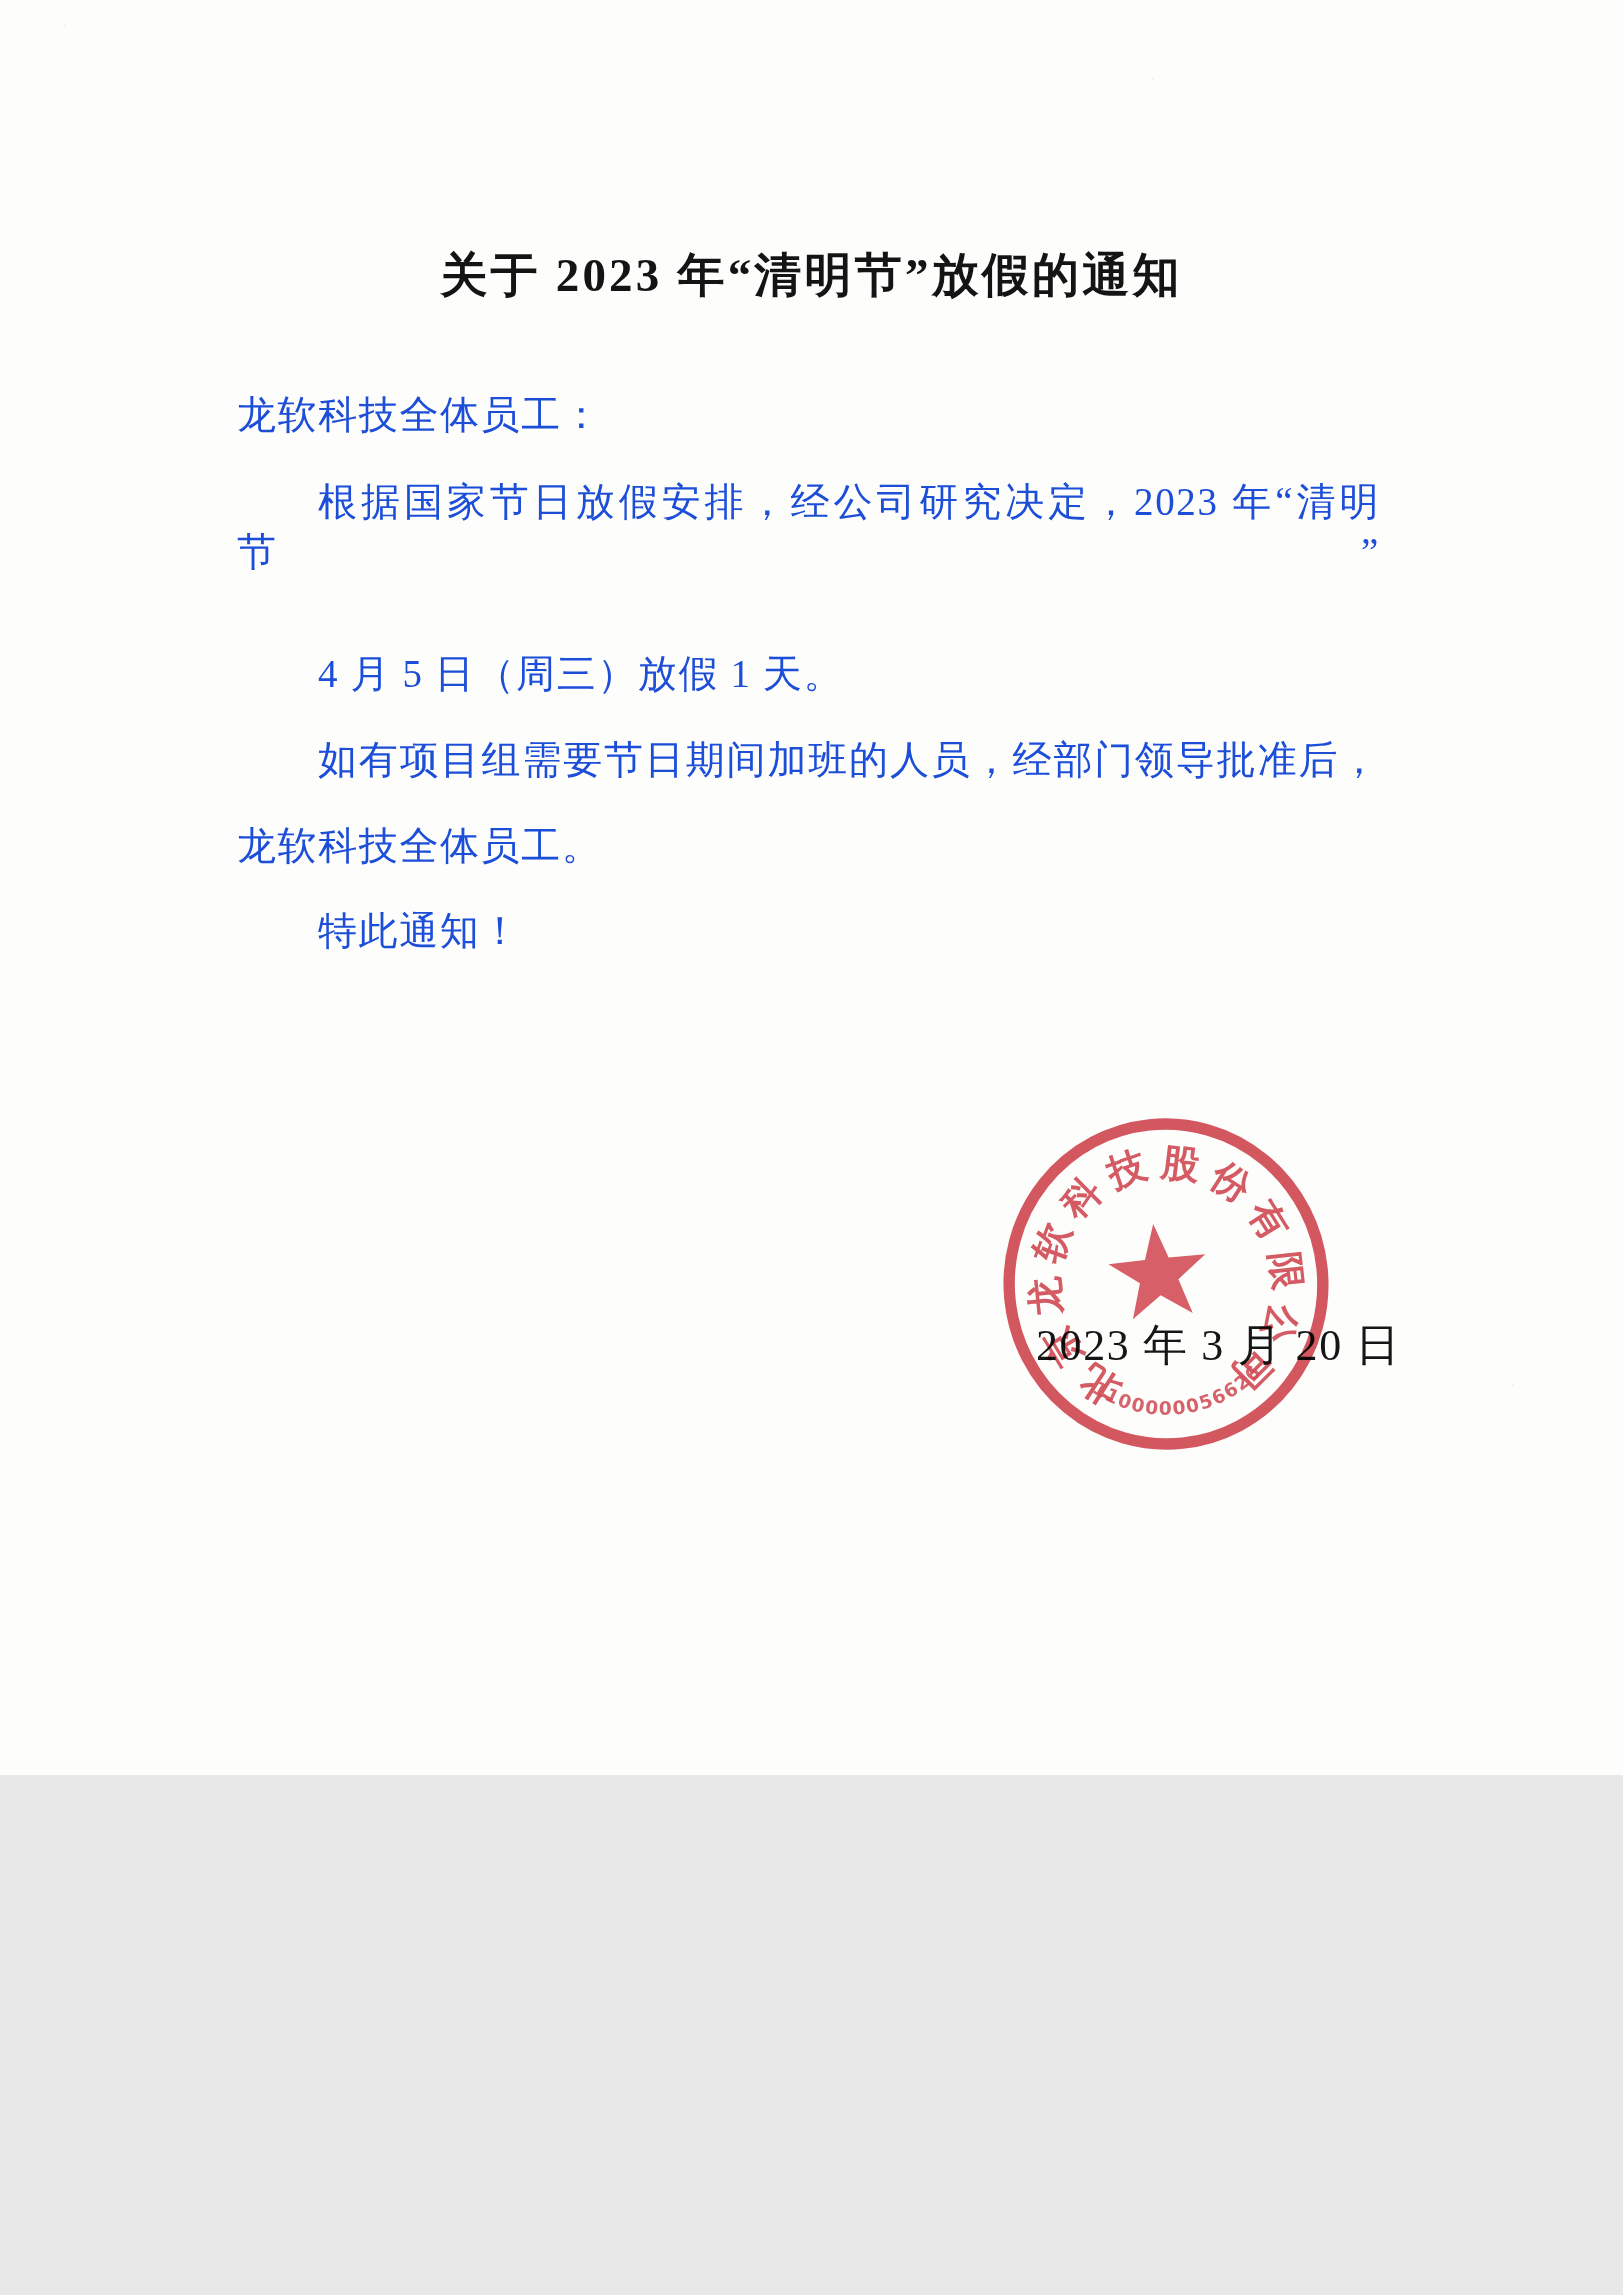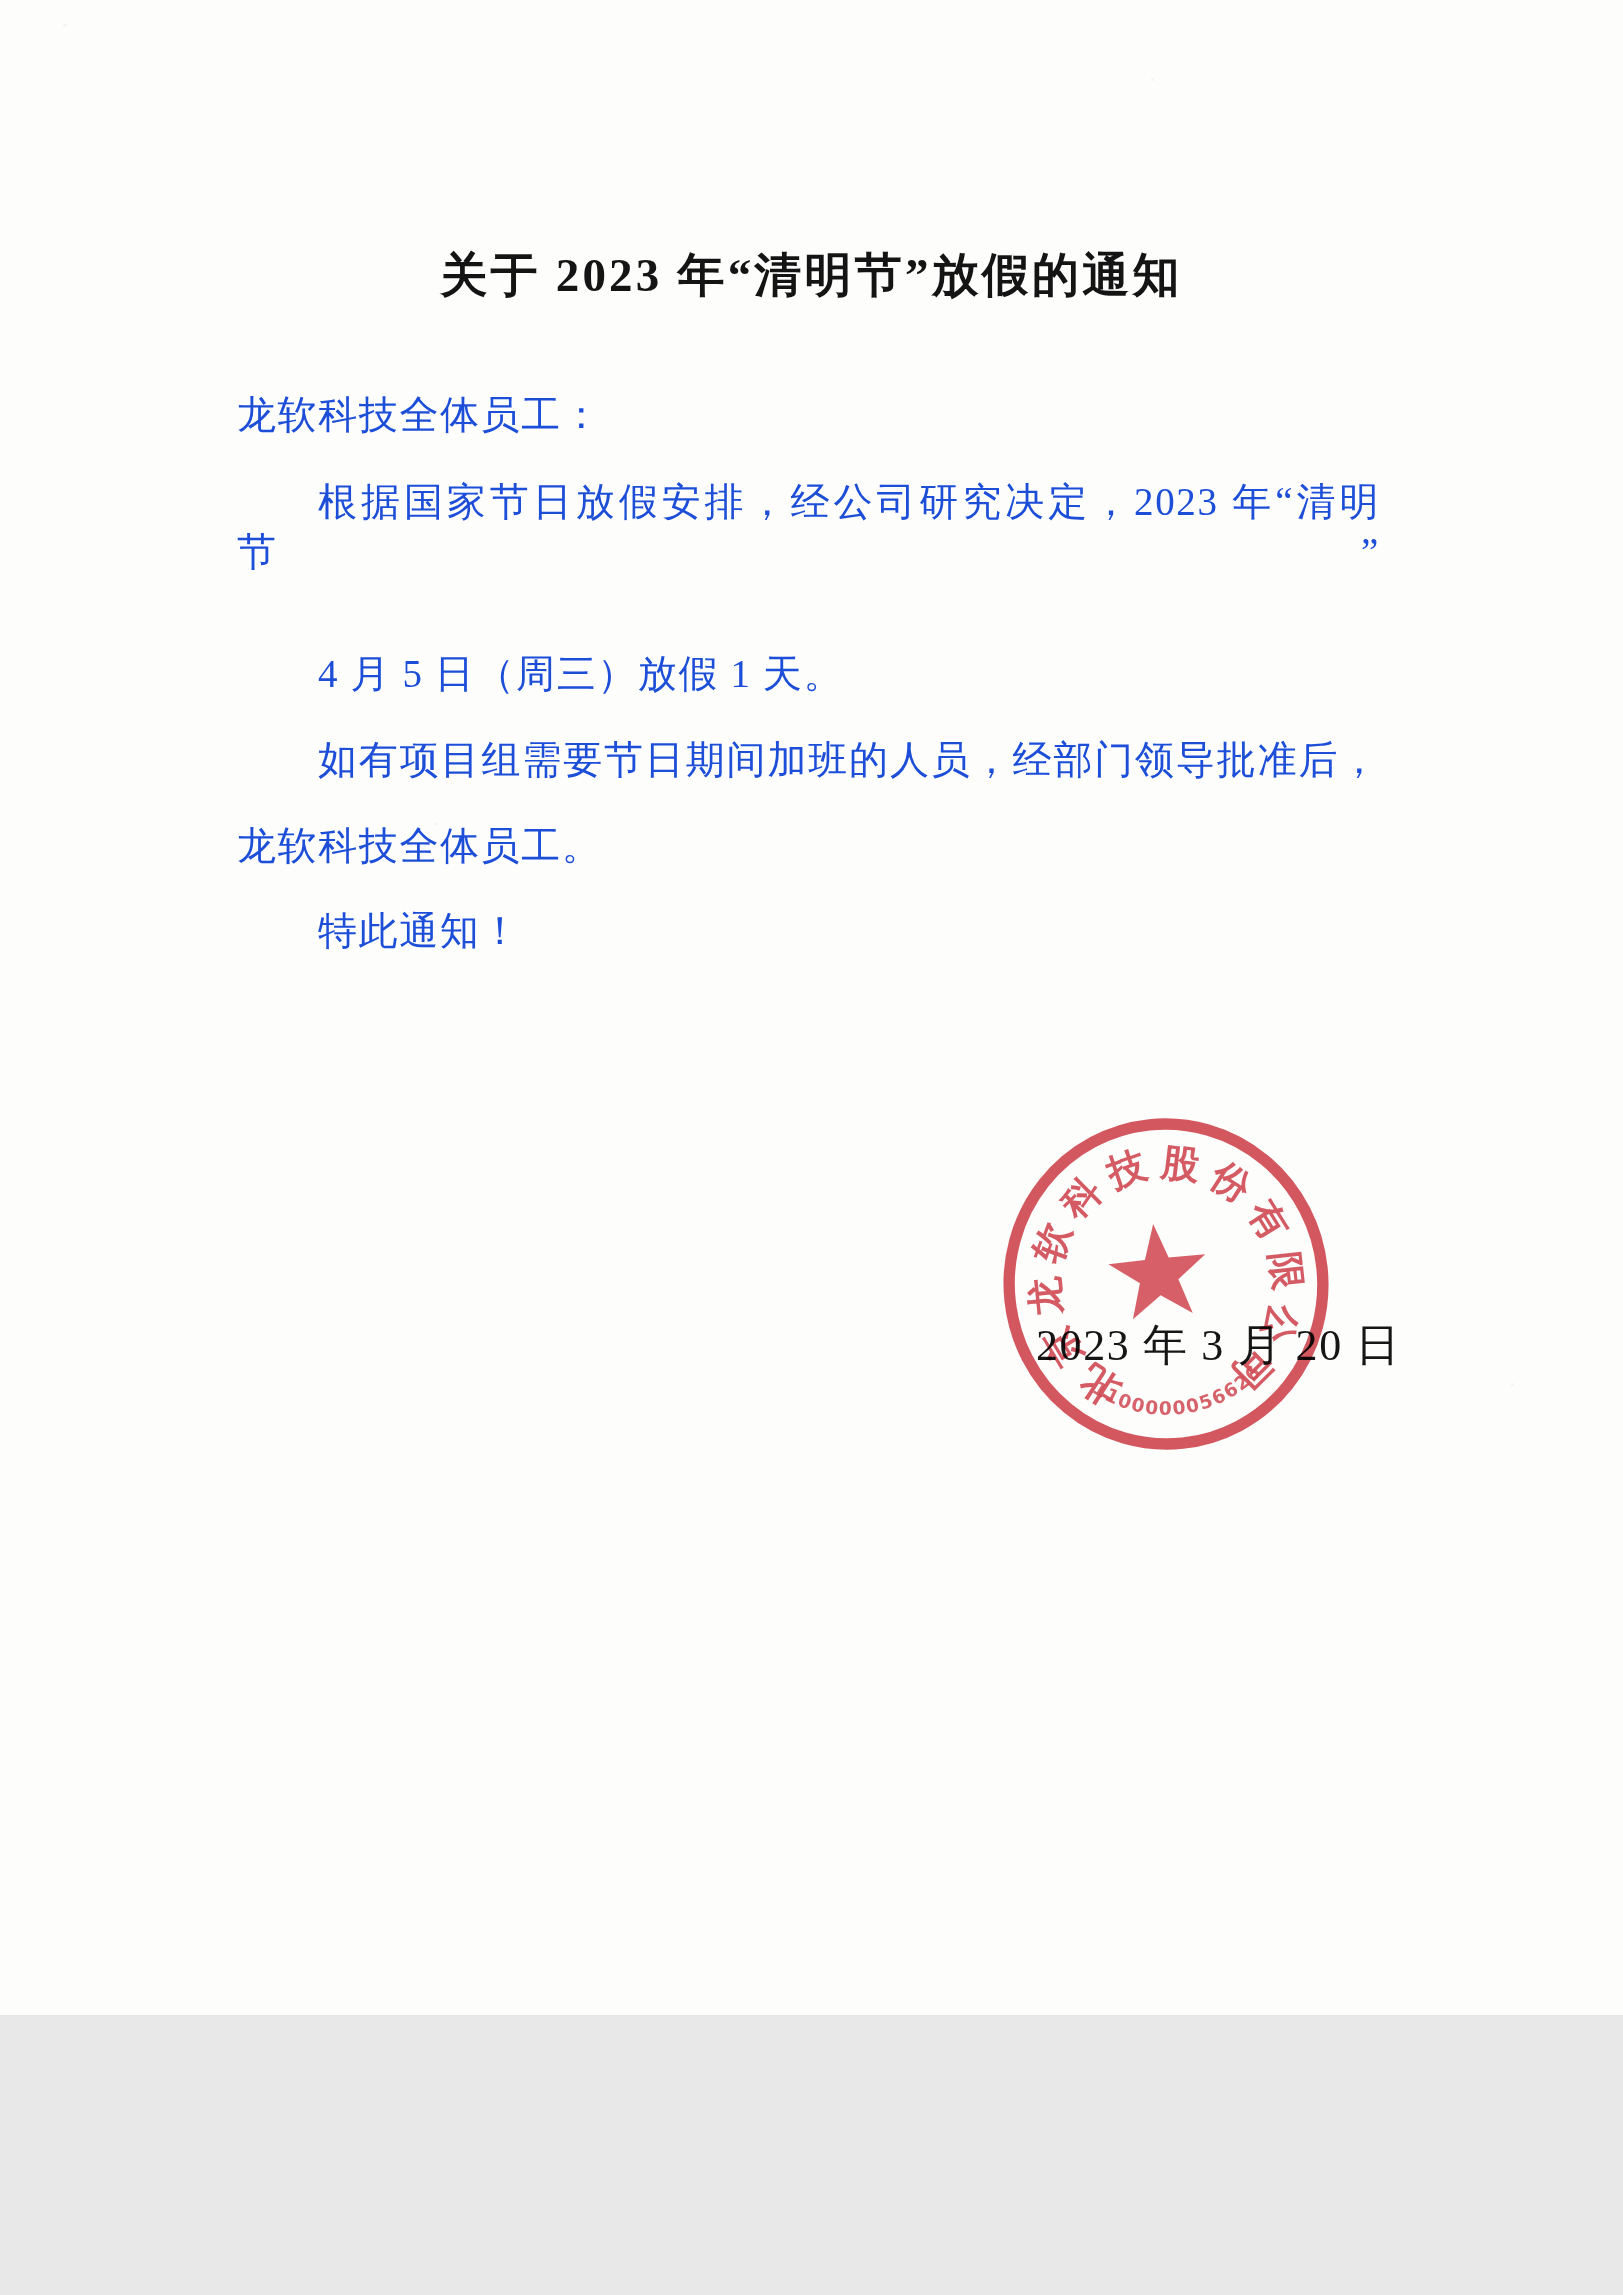--- a/index.html
+++ b/index.html
@@ -1,18 +1,18 @@
 <!DOCTYPE html>
 <html lang="zh" style="font-size:13px"><head>
 <meta charset="utf-8">
 <style>
   html,body{margin:0;padding:0;background:#e8e8e8;}
   .page{
     position:relative;
-    width:1623px;height:2015px;
+    width:1623px;height:1775px;
     margin:0 auto;
     background:#fdfdfc;
     overflow:hidden;
     font-family:"Liberation Serif","DejaVu Serif",serif;
     color:#1d1d1d;
   }
   
   .scan-noise{position:absolute;inset:0;pointer-events:none;}
   .scan-noise i{position:absolute;display:block;border-radius:50%;background:#9a9a9a;opacity:.10;}
 

